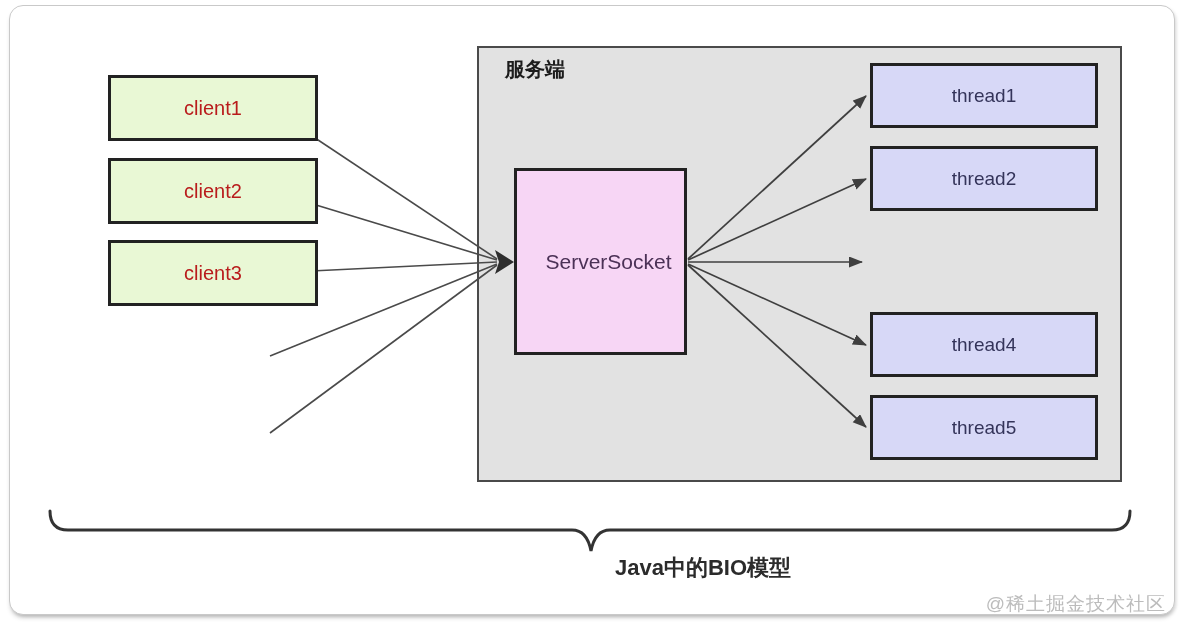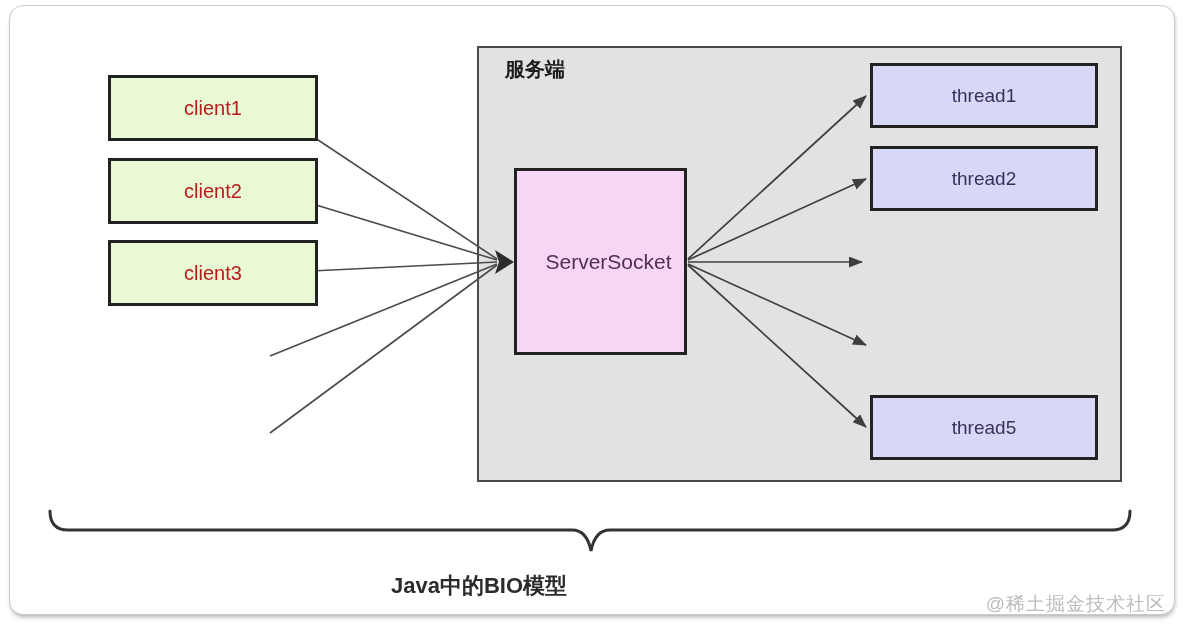--- a/index.html
+++ b/index.html
@@ -70,25 +70,24 @@
   #arrow-layer {
     position: absolute;
     left: 0; top: 0;
     width: 1187px; height: 635px;
     pointer-events: none;
   }
   .caption {
     position: absolute;
     left: 391px; top: 553px;
     width: 400px;
-    text-align: left;
+    text-align: right;
     font-size: 22px;
     font-weight: 700;
     color: #2b2b2b;
-    margin-top: 18px;
   }
   .watermark {
     position: absolute;
     top: 591px; right: 21px;
     font-size: 19px;
     color: #bcbcbc;
     letter-spacing: 1px;
   }
 </style>
 </head>
@@ -142,20 +141,23 @@
   <div class="node socket-box">
       <span>ServerSocket</span>
     </div>
 
   <div class="node thread-box" style="top:63px">
       <span>thread1</span>
     </div>
   <div class="node thread-box" style="top:146px">
       <span>thread2</span>
     </div>
+  <div class="node thread-box" style="top:312px">
+      <span>thread4</span>
+    </div>
   <div class="node thread-box" style="top:395px">
       <span>thread5</span>
     </div>
 
   <div class="caption">Java中的BIO模型</div>
 
   <div class="watermark">@稀土掘金技术社区</div>
 
 </div>
 

